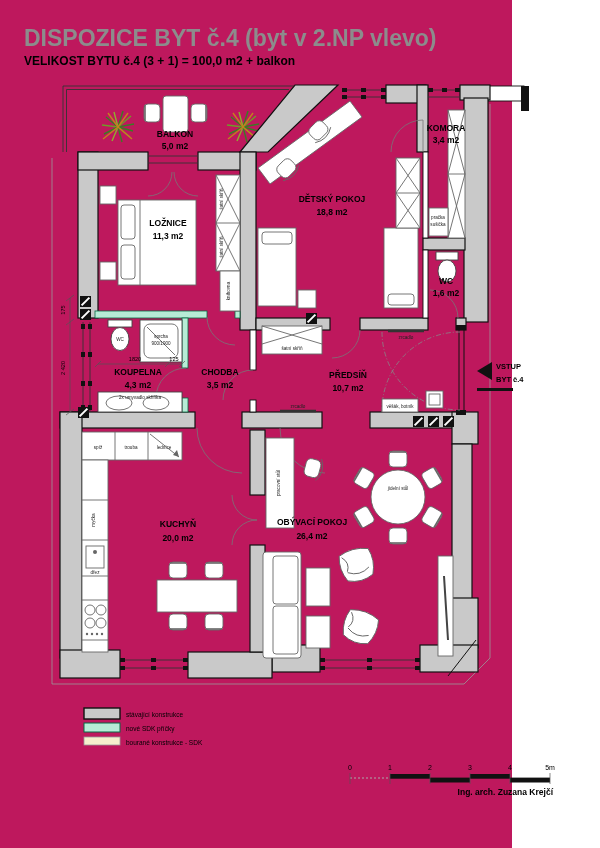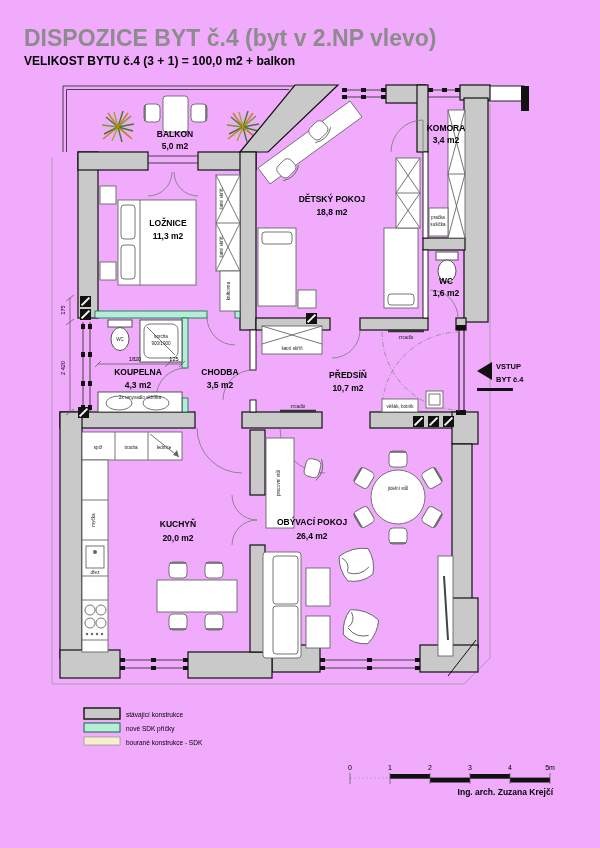--- a/index.html
+++ b/index.html
@@ -1,16 +1,16 @@
 <!DOCTYPE html>
 <html><head>
 <meta charset="utf-8">
 <style>
   html,body{margin:0;padding:0;background:#ffffff;}
-  #page{width:600px;height:848px;position:relative;background:#f0abfc;font-family:"Liberation Sans",sans-serif;text-align:center;}
+  #page{width:512px;height:848px;position:relative;background:#be185d;font-family:"Liberation Sans",sans-serif;text-align:center;}
   svg text{font-family:"Liberation Sans",sans-serif;fill:#000;}
   .title{font-size:23px;font-weight:bold;fill:#8c8c8c;}
   .subtitle{font-size:12px;font-weight:bold;fill:#000;}
   .wall{fill:#c9c9c9;stroke:#111;stroke-width:1.2;}
   .twall{fill:#b7ecd6;stroke:#066b44;stroke-width:0.8;}
   .thinwall{fill:#ffffff;stroke:#111;stroke-width:0.9;}
   .parapet{fill:none;stroke:#333;stroke-width:0.9;}
   .facade{fill:none;stroke:#9a9a9a;stroke-width:0.8;}
   .furn{fill:#ffffff;stroke:#666;stroke-width:0.9;}
   .furnl{fill:none;stroke:#666;stroke-width:0.9;}

